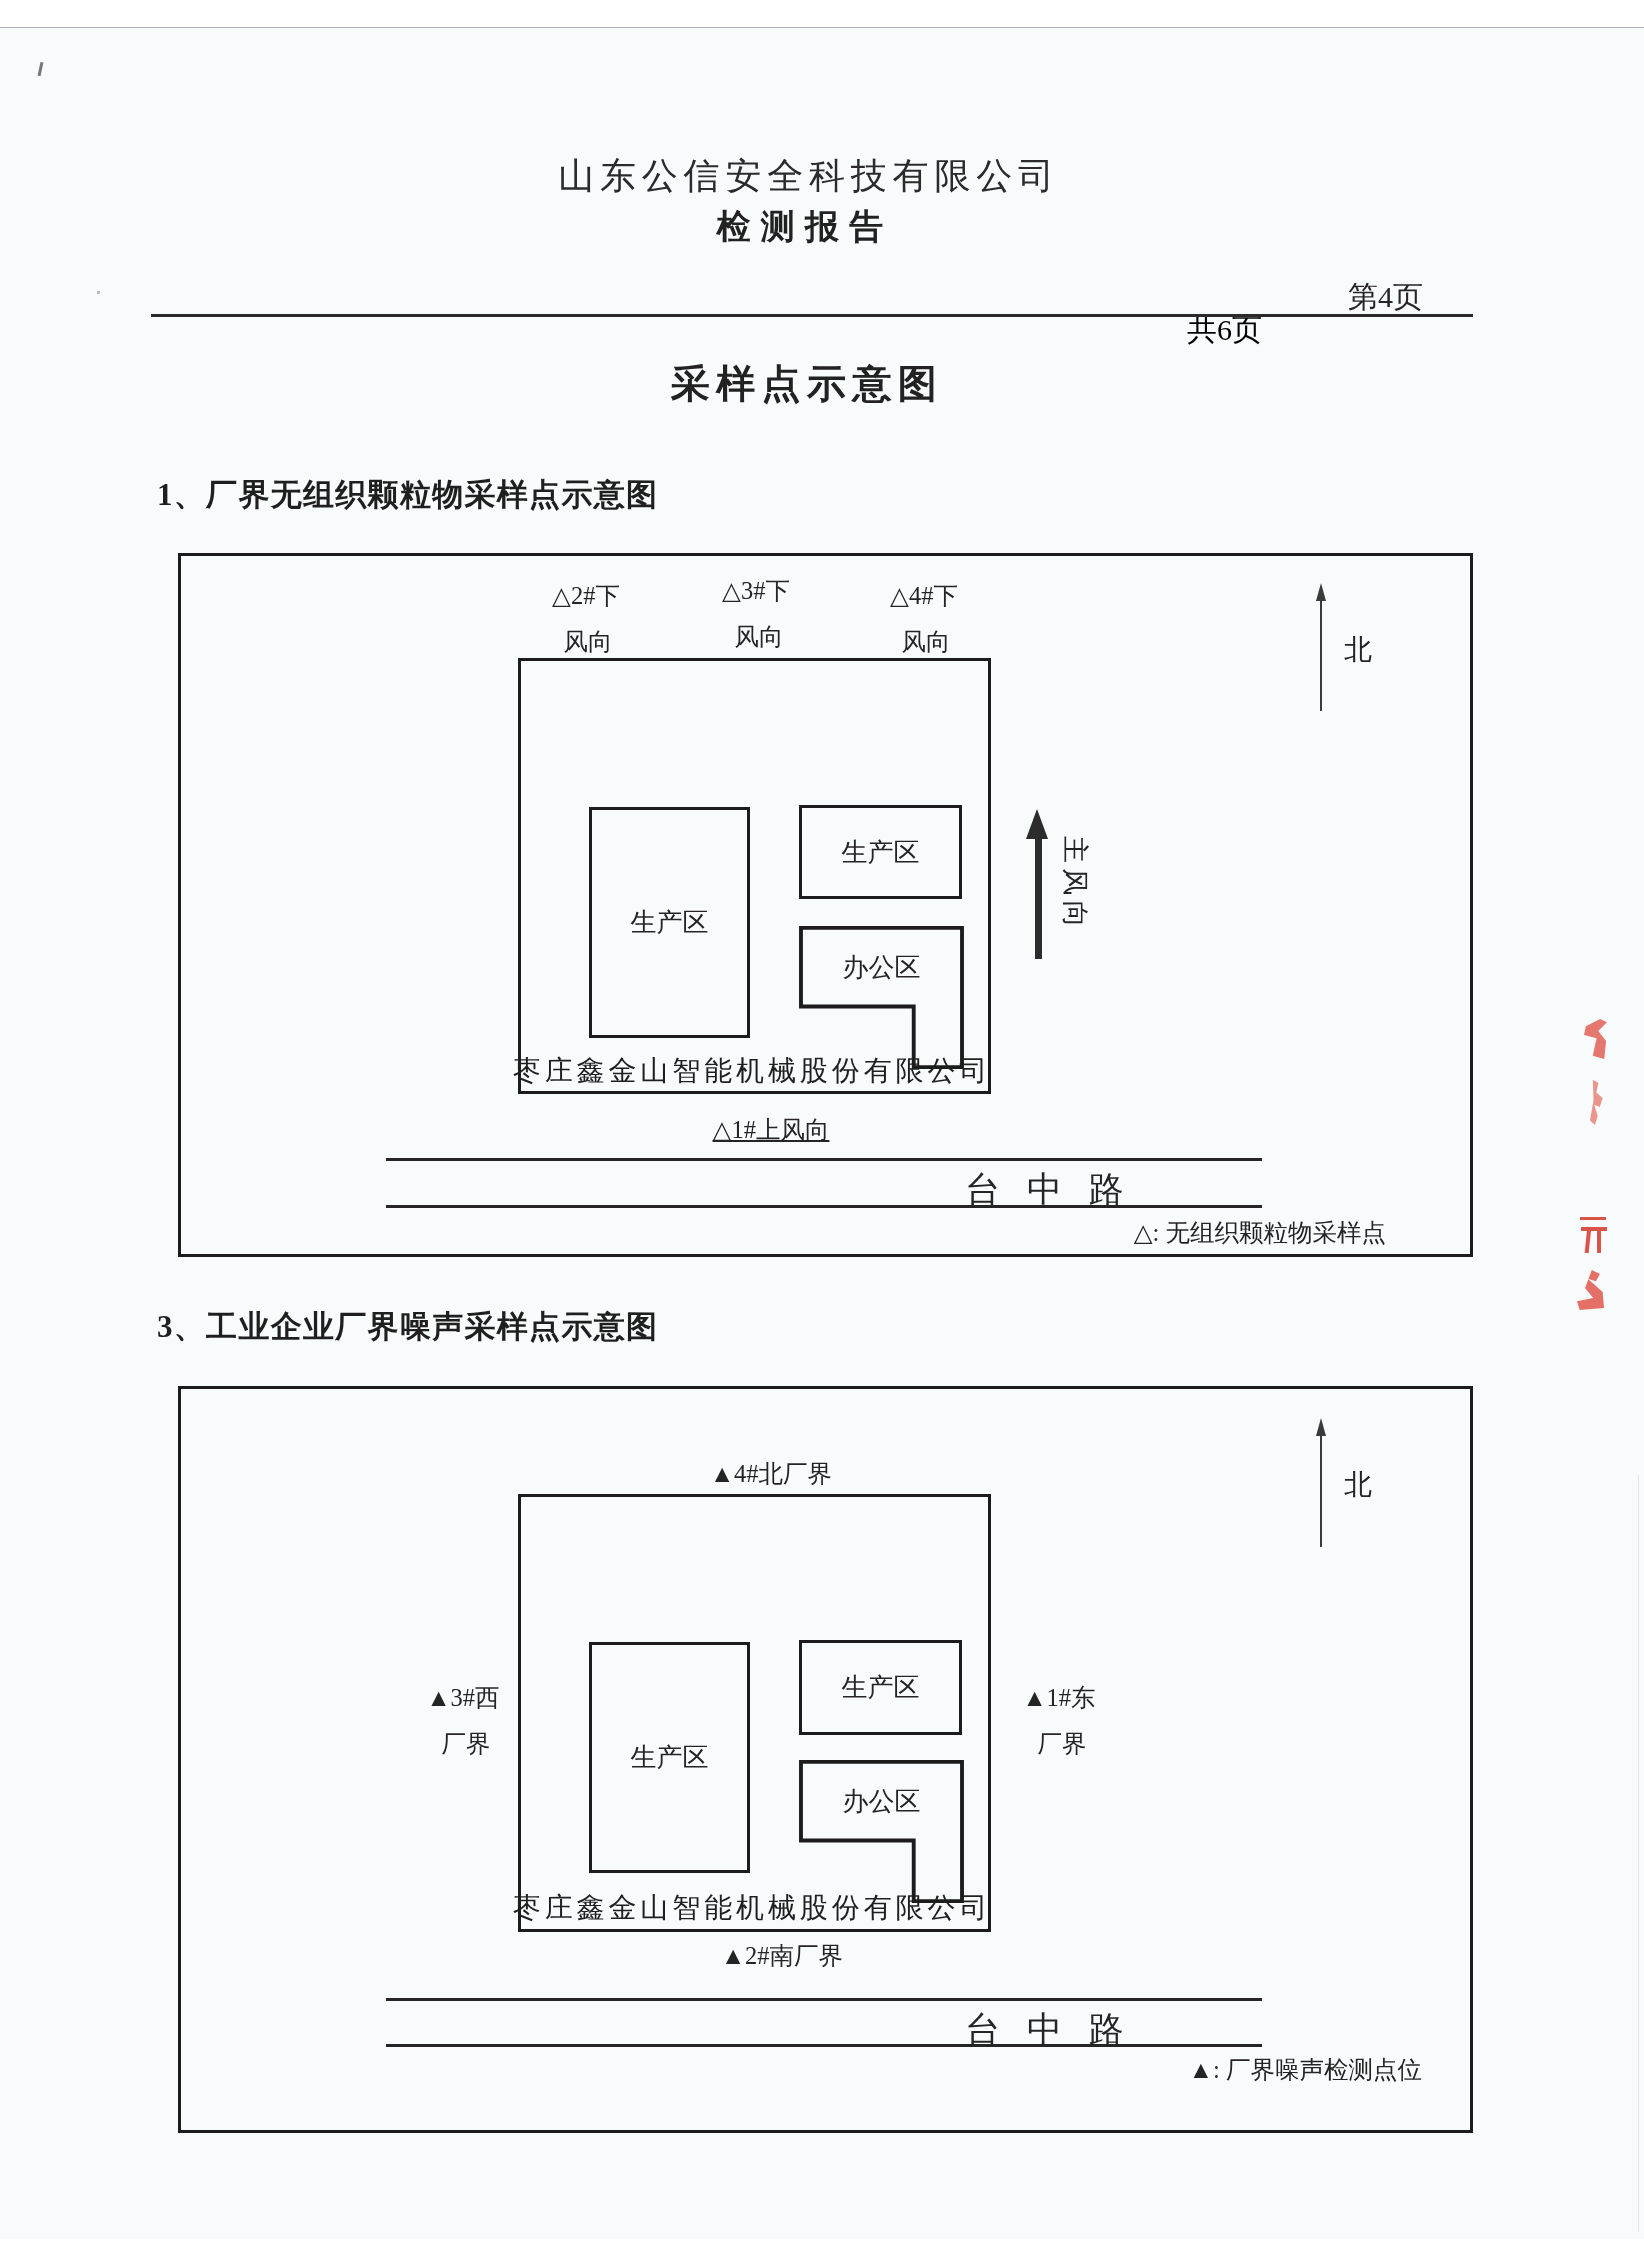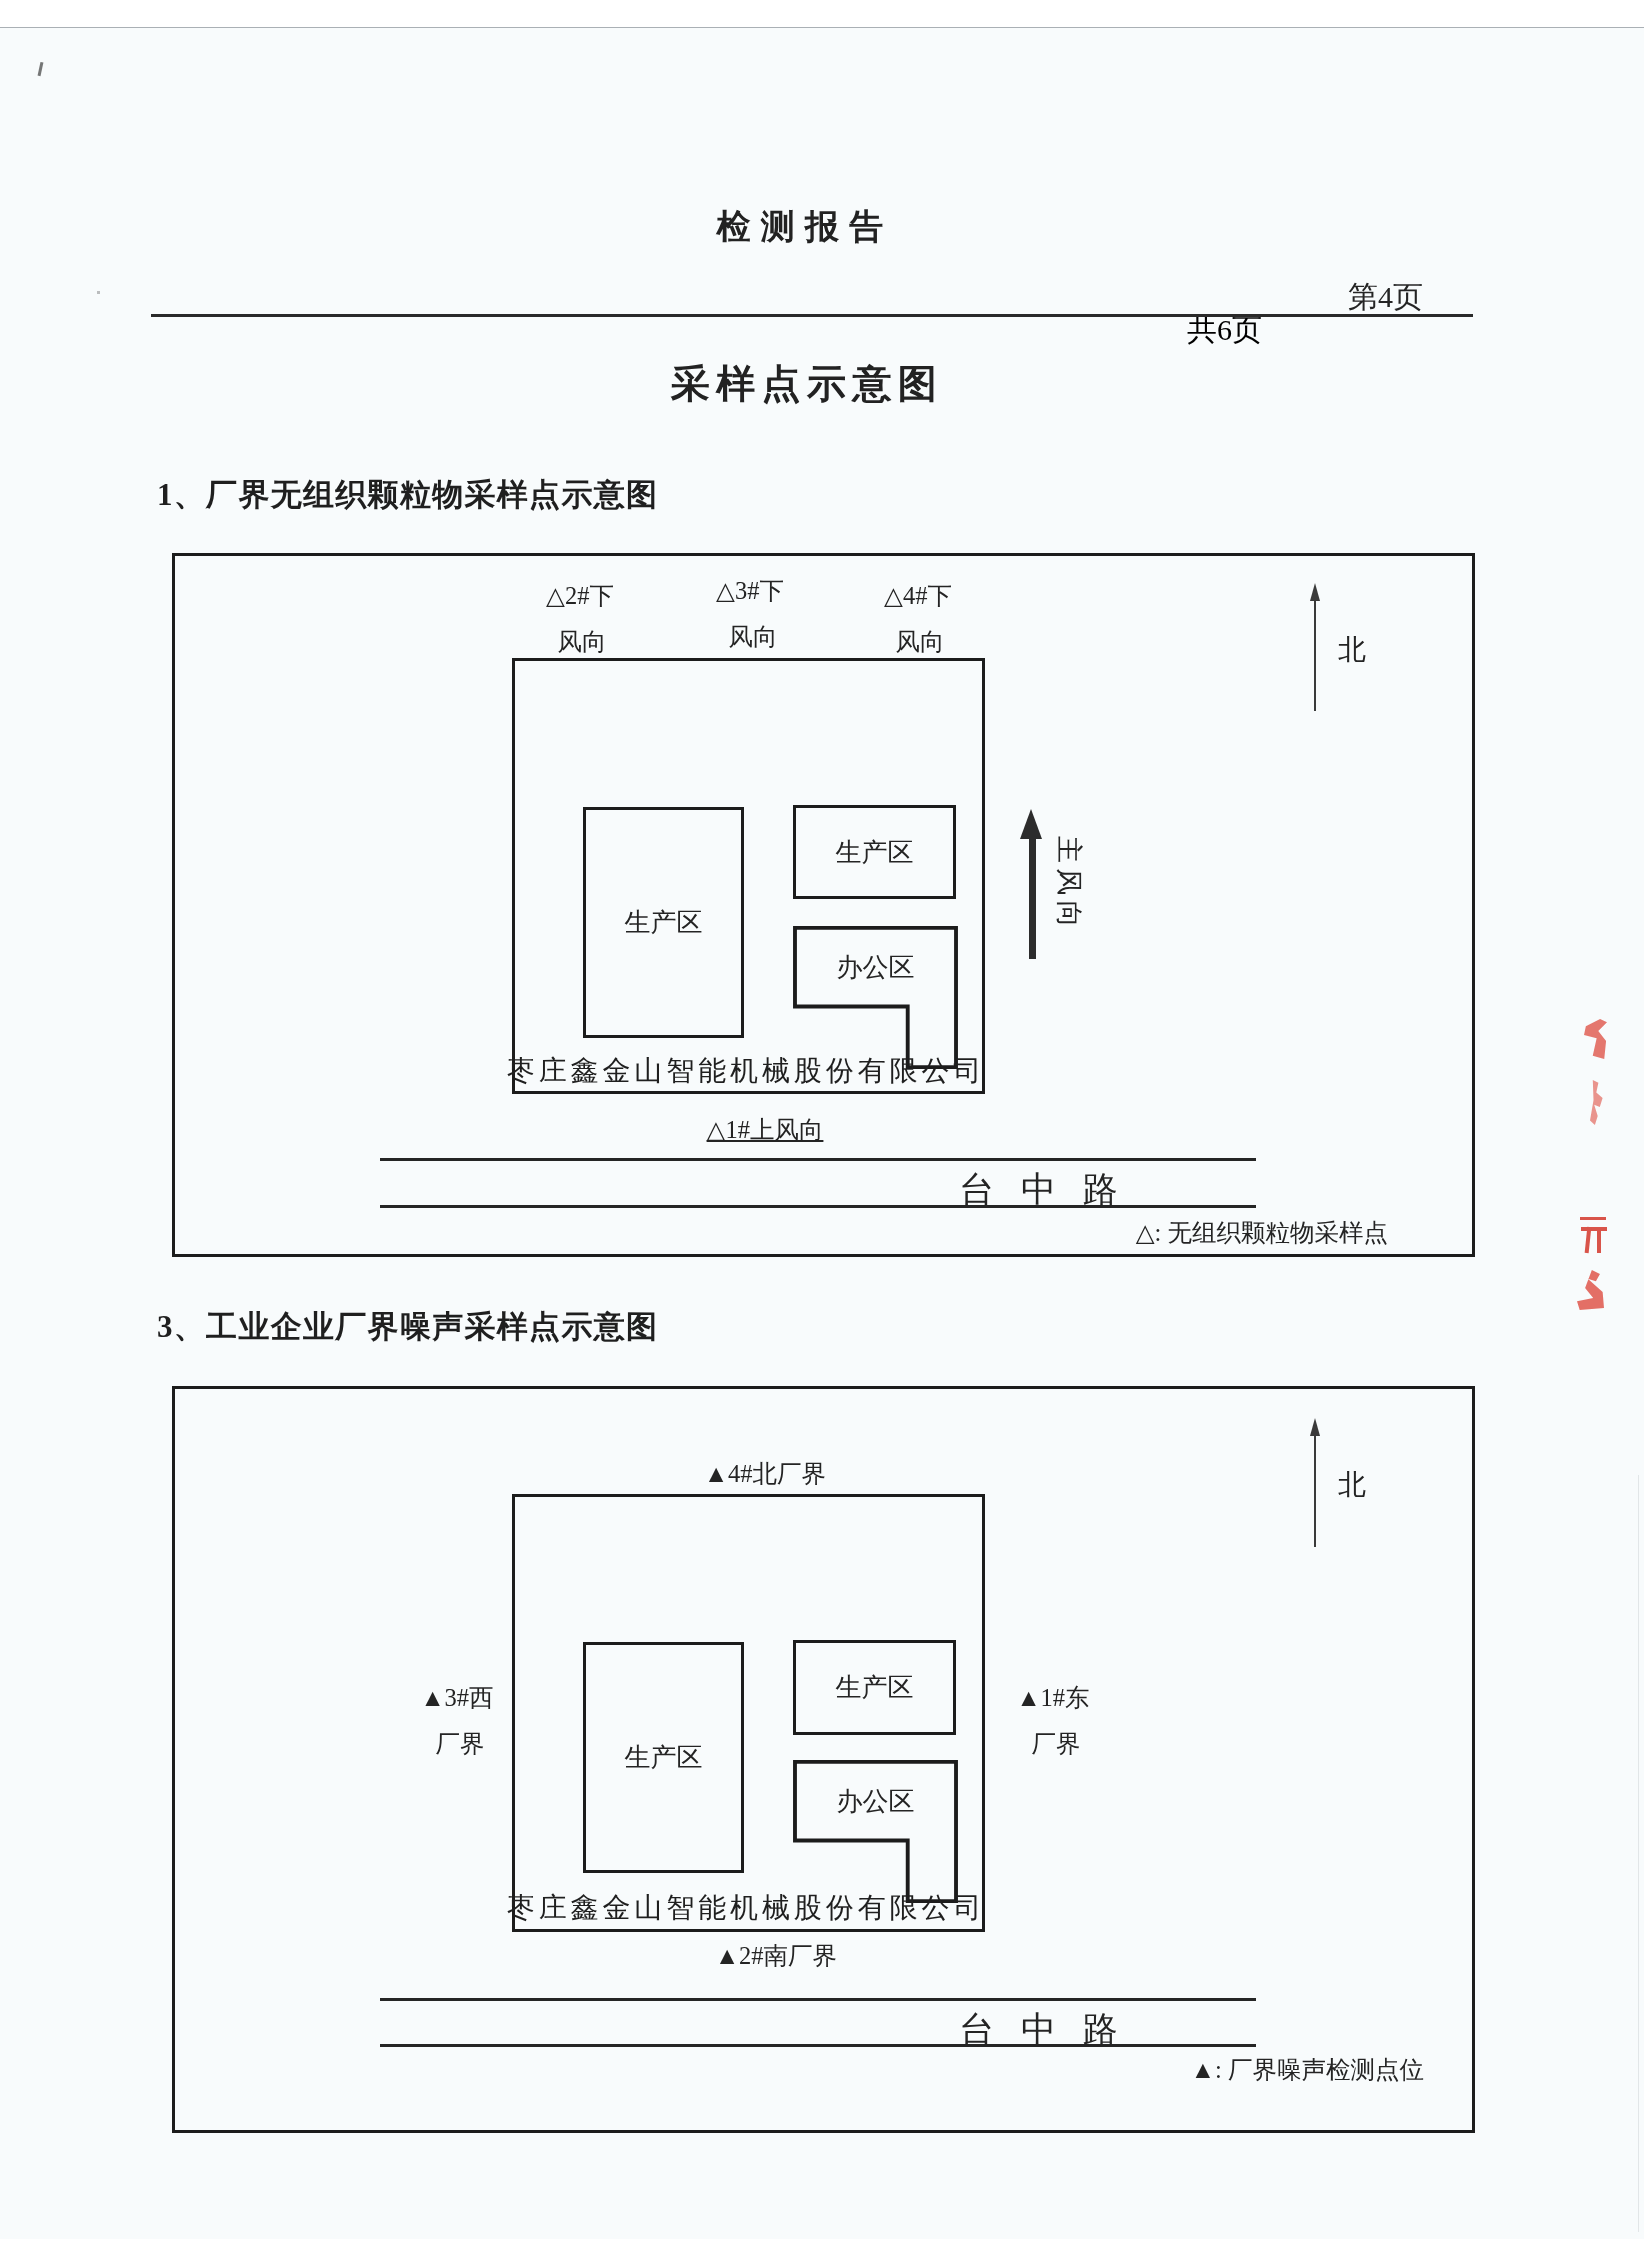--- a/index.html
+++ b/index.html
@@ -14,21 +14,21 @@
   .abs{position:absolute;}
   .ctr{transform:translateX(-50%);text-align:center;}
   .company-name{top:152px;left:809px;font-size:36px;letter-spacing:5.8px;color:#2b2b2b;white-space:nowrap;}
   .doc-title{top:204px;left:805px;font-size:34px;font-weight:bold;letter-spacing:10.3px;color:#222;white-space:nowrap;}
   .report-row{top:278px;left:156px;font-size:30px;color:#252525;white-space:nowrap;}
   .pages-total{top:277px;left:1187px;font-size:30px;color:#000000;white-space:nowrap;margin-top:33px;}
   .page-current{top:277px;left:1348px;font-size:30px;color:#252525;white-space:nowrap;}
   .header-rule{top:314px;left:151px;width:1322px;height:3.2px;background:#2a2a2a;}
   .main-title{top:357px;left:807px;font-size:39px;font-weight:bold;letter-spacing:6.4px;white-space:nowrap;}
   .sec-heading{font-size:31px;font-weight:bold;color:#1f1f1f;white-space:nowrap;letter-spacing:1.3px;}
-  .diagram{position:absolute;left:172px;width:1289px;border:3.2px solid #1c1c1c;background:transparent;padding-left:8px;}
+  .diagram{position:absolute;left:178px;width:1289px;border:3.2px solid #1c1c1c;background:transparent;}
   .d1{top:553px;height:698px;}
   .d2{top:1386px;height:741px;}
   .lbl{position:absolute;font-size:24.5px;color:#242424;white-space:nowrap;}
   .rect{position:absolute;border:3.9px solid #1c1c1c;}
   .area-label{display:flex;align-items:center;justify-content:center;font-size:26px;color:#242424;}
   .factory-name{position:absolute;text-align:center;font-size:28px;letter-spacing:3.9px;color:#1f1f1f;white-space:nowrap;}
   .road-line{position:absolute;height:3.2px;background:#252525;}
   .road-label{position:absolute;font-size:35px;letter-spacing:9px;color:#242424;white-space:nowrap;}
   .legend{position:absolute;font-size:24.5px;color:#242424;white-space:nowrap;}
   .north{position:absolute;width:26px;}
@@ -45,20 +45,21 @@
 </style>
 </head>
 <body>
 
 <div class="page">
   <div class="paper"></div>
   <div class="speck" style="left:39px;top:62px;width:2.6px;height:14px;transform:rotate(12deg);opacity:.75;"></div>
   <div class="speck" style="left:97px;top:291px;width:3.2px;height:3.2px;opacity:.35;"></div>
   <div class="speck" style="left:1638px;top:1475px;width:1.3px;height:757px;background:#dfe3e6;opacity:.9;"></div>
 
+  <div class="abs ctr company-name">山东公信安全科技有限公司</div>
   <div class="abs ctr doc-title">检测报告</div>
   <div class="abs pages-total">共6页</div>
   <div class="abs page-current">第4页</div>
   <div class="abs header-rule"></div>
 
   <div class="abs ctr main-title">采样点示意图</div>
 
   <div class="abs sec-heading" style="left:157px;top:474px;">1、厂界无组织颗粒物采样点示意图</div>
 
   <div class="diagram d1">

